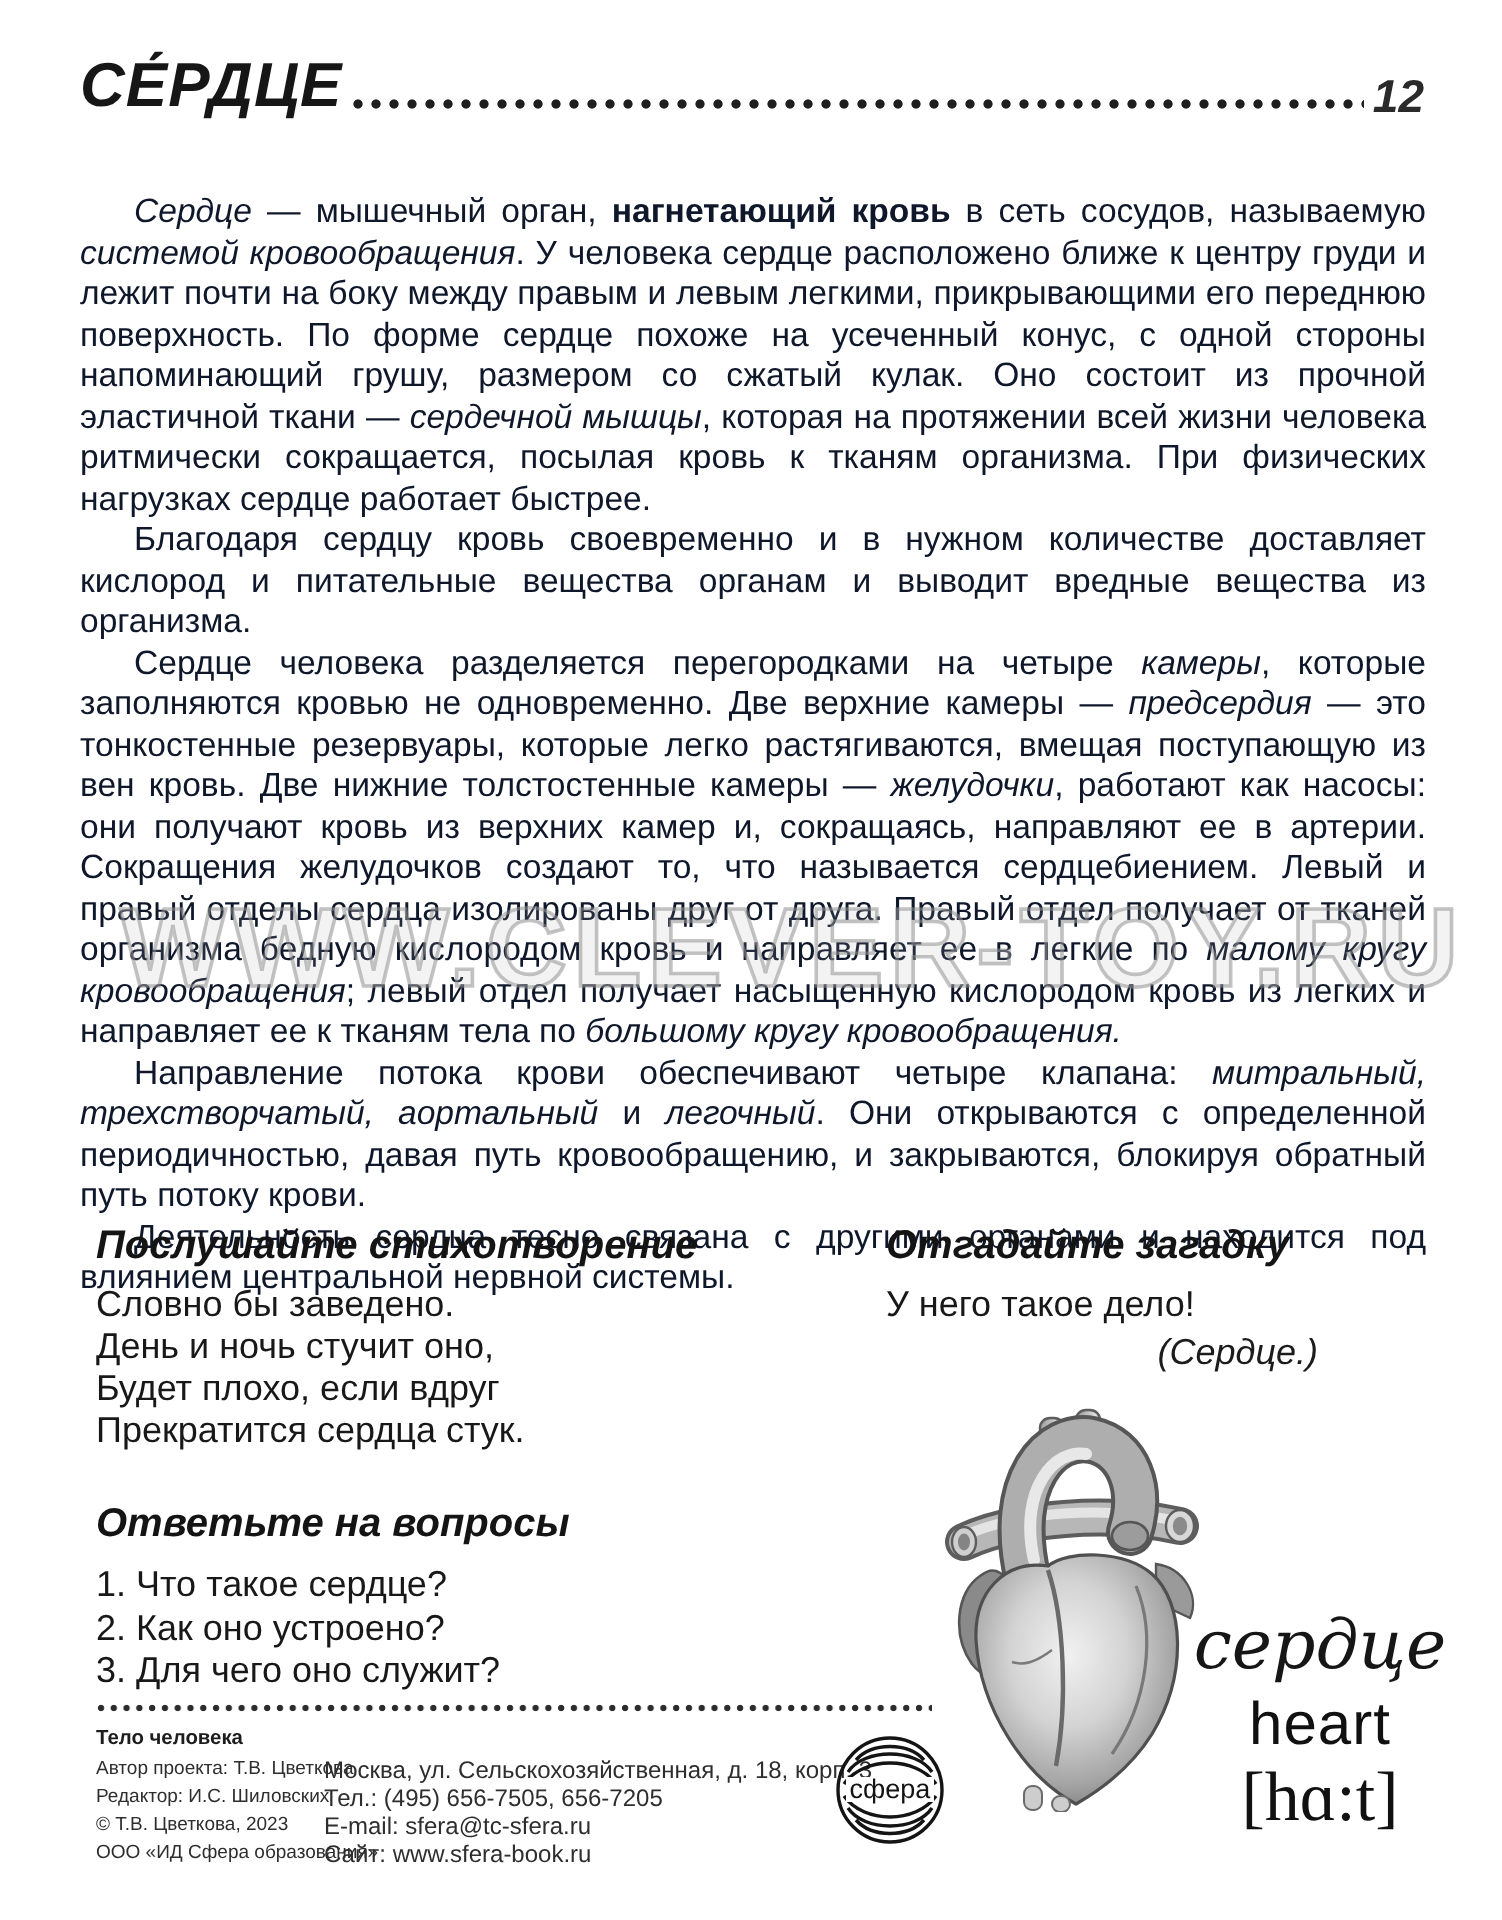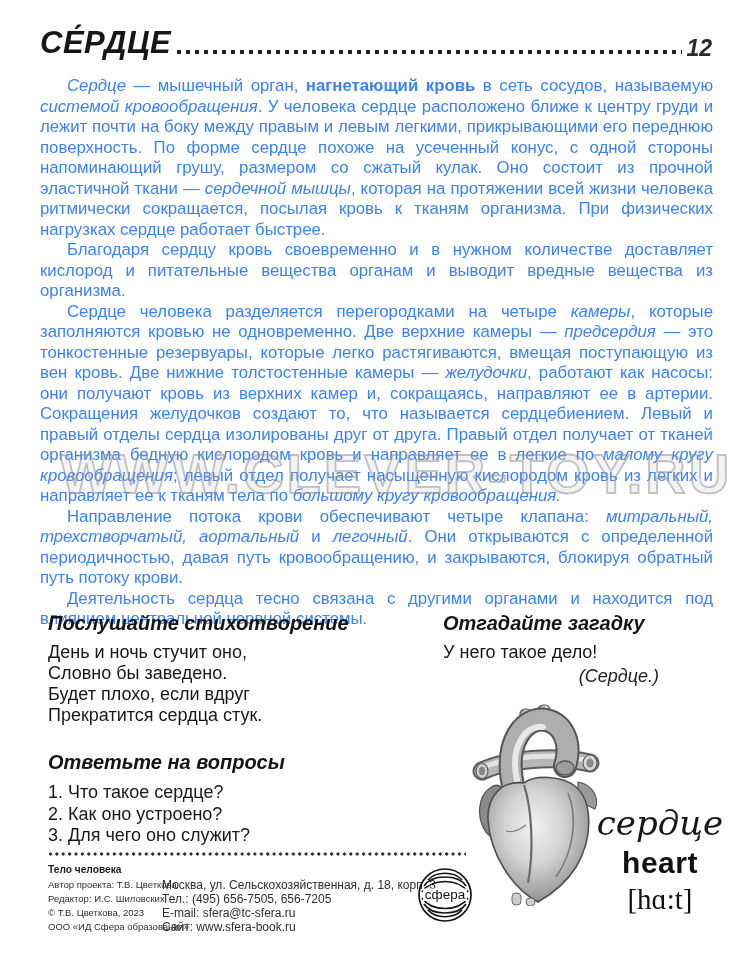--- a/index.html
+++ b/index.html
@@ -14,23 +14,23 @@
     letter-spacing:0.5px; white-space:nowrap; color:#161616;
   }
   .leader {
     flex:1; height:8px; margin:0 4px 4px 4px;
     background-image:radial-gradient(circle at 4px 4px, #1f1f1f 2.1px, transparent 2.5px);
     background-size:9px 8px; background-repeat:repeat-x;
   }
   .page-num { font-size:23px; font-weight:bold; font-style:italic; line-height:1; color:#2a2a2a; }
   
   .article {
-    position:absolute; left:40px; top:76px; width:673px;
+    position:absolute; left:40px; top:96px; width:673px;
     font-size:16.8px; line-height:20.5px; text-align:justify;
-    hyphens:auto; -webkit-hyphens:auto; color:#3b82f6;
+    hyphens:auto; -webkit-hyphens:auto; color:#0f172a;
   }
   .article p { margin:0; text-indent:27px; }
   .article em { font-style:italic; }
   .article strong { font-weight:bold; }
   
   .watermark {
     position:absolute; left:60px; top:441px; width:680px; z-index:5;
     font-size:56px; font-weight:bold; letter-spacing:3px; white-space:nowrap;
     color:rgba(170,170,170,0.14); -webkit-text-stroke:1.8px rgba(145,145,145,0.55);
     pointer-events:none; user-select:none;
@@ -40,22 +40,22 @@
   .section-lines { margin-top:7px; font-size:18px; line-height:21px; color:#181818; }
   .poem { position:absolute; left:48px; top:611px; width:360px; }
   .riddle { position:absolute; left:443px; top:611px; width:218px; }
   .riddle-answer { font-style:italic; text-align:right; font-size:18px; line-height:21px; margin-top:3px; padding-right:2px; }
   .questions { position:absolute; left:48px; top:750px; width:380px; }
   .questions .section-lines { margin-top:8px; line-height:21.7px; }
   
   .heart-art { position:absolute; left:468px; top:704px; width:144px; height:202px; }
   .vocab { position:absolute; right:21px; top:802px; width:140px; text-align:center; }
   .vocab-ru { font-family:"DejaVu Serif", serif; font-style:italic; font-size:34px; line-height:42px; color:#161616; }
-  .vocab-en { font-weight:bold; font-size:30px; line-height:37px; letter-spacing:0.5px; color:#111; }
-  .vocab-tr { font-family:"Liberation Serif", serif; font-size:29px; line-height:36px; color:#111; }
+  .vocab-en { font-weight:normal; font-size:30px; line-height:37px; letter-spacing:0.5px; color:#111; }
+  .vocab-tr { font-family:"Liberation Serif", serif; font-size:35px; line-height:36px; color:#111; }
   
   .separator {
     position:absolute; left:48px; top:851px; width:418px; height:6px;
     background-image:radial-gradient(circle at 2.5px 3px, #2c2c2c 1.4px, transparent 1.8px);
     background-size:6.4px 6px; background-repeat:repeat-x;
   }
   .footer { position:absolute; left:48px; top:863px; width:430px; display:flex; color:#2e2e2e; }
   .f-col1 { width:114px; font-size:9.5px; line-height:14.3px; white-space:nowrap; }
   .f-series { font-weight:bold; font-size:10.2px; line-height:14.5px; color:#1d1d1d; }
   .f-col2 { font-size:12px; line-height:14.3px; padding-top:14.5px; white-space:nowrap; }
@@ -78,22 +78,22 @@
       <p><span>Сердце человека разделяется перегородками на четыре </span><em>камеры</em><span>, которые заполняются кровью не одновременно. Две верхние камеры — </span><em>предсердия</em><span> — это тонкостенные резервуары, которые легко растягиваются, вмещая поступающую из вен кровь. Две нижние толстостенные камеры — </span><em>желудочки</em><span>, работают как насосы: они получают кровь из верхних камер и, сокращаясь, направляют ее в артерии. Сокращения желудочков создают то, что называется сердцебиением. Левый и правый отделы сердца изолированы друг от друга. Правый отдел получает от тканей организма бедную кислородом кровь и направляет ее в легкие по </span><em>малому кругу кровообращения</em><span>; левый отдел получает насыщенную кислородом кровь из легких и направляет ее к тканям тела по </span><em>большому кругу кровообращения.</em></p>
       <p><span>Направление потока крови обеспечивают четыре клапана: </span><em>митральный, трехстворчатый, аортальный</em><span> и </span><em>легочный</em><span>. Они открываются с определенной периодичностью, давая путь кровообращению, и закрываются, блокируя обратный путь потоку крови.</span></p>
       <p><span>Деятельность сердца тесно связана с другими органами и находится под влиянием центральной нервной системы.</span></p>
     </div>
 
   <div class="watermark">WWW.CLEVER-TOY.RU</div>
 
   <div class="poem">
     <div class="section-heading">Послушайте стихотворение</div>
     <div class="section-lines" id="poem-lines">
+        <div>Словно бы заведено.</div>
         <div>День и ночь стучит оно,</div>
-        <div>Словно бы заведено.</div>
         <div>Будет плохо, если вдруг</div>
         <div>Прекратится сердца стук.</div>
       </div>
   </div>
 
   <div class="riddle">
     <div class="section-heading">Отгадайте загадку</div>
     <div class="section-lines" id="riddle-lines">
         <div>У него такое дело!</div>
       </div>

